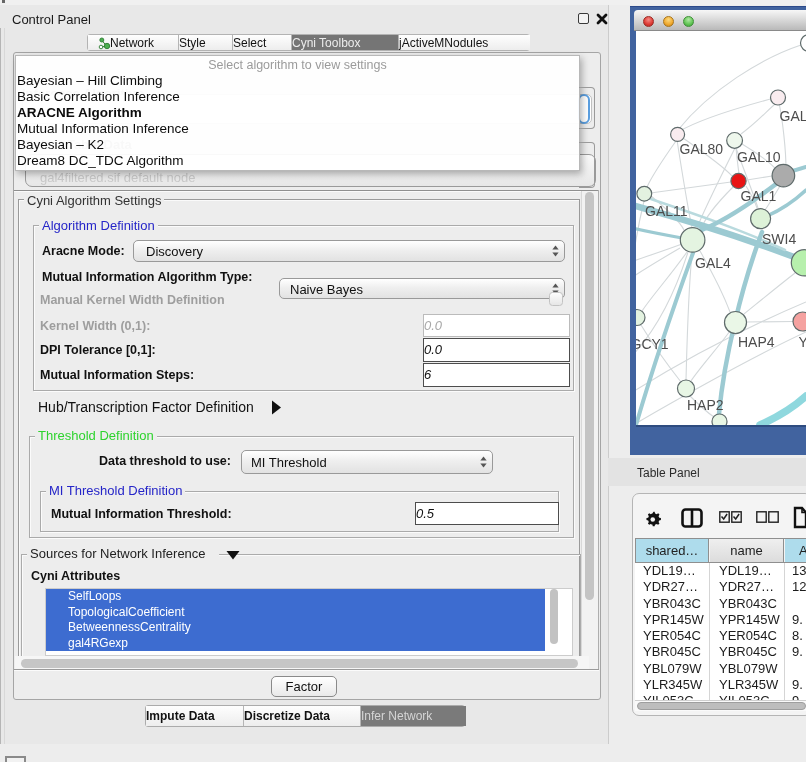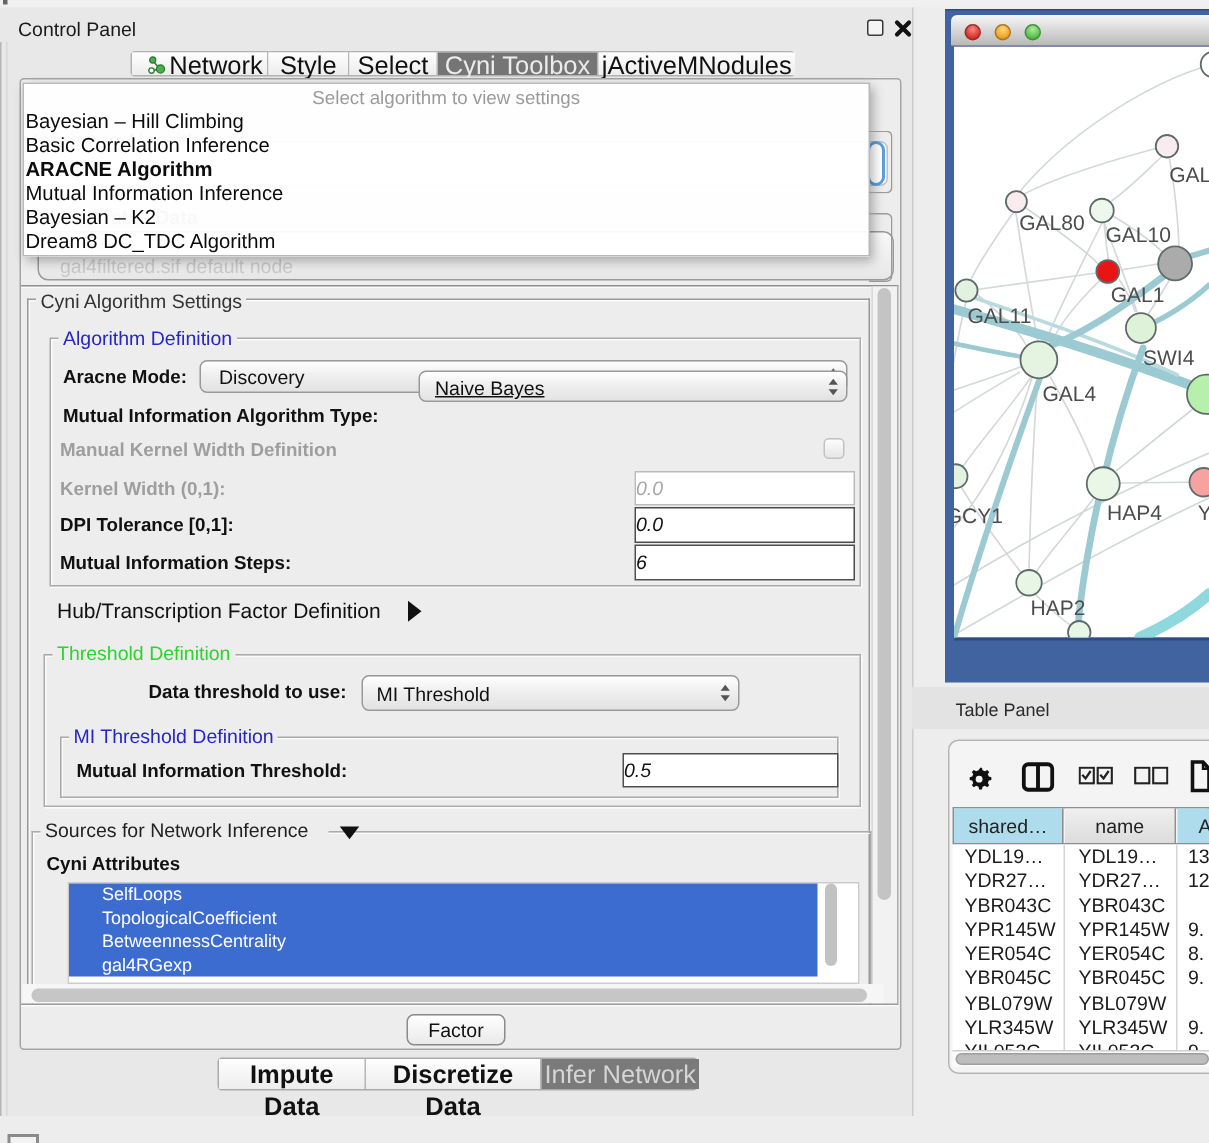--- a/index.html
+++ b/index.html
@@ -6,21 +6,21 @@
 html,body { width:806px; height:762px; overflow:hidden; }
 body { font-family:"Liberation Sans", sans-serif; background:#ededed; position:relative; }
 .abs { position:absolute; }
 .bold { font-weight:bold; }
 .etch { border:1px solid #aaaaaa; box-shadow:1px 1px 0 #fbfbfb inset, 1px 1px 0 #fbfbfb; }
 .grouptitle { position:absolute; background:#ededed; padding:0 3px; font-size:13px; line-height:13px; }
 .lbl { position:absolute; font-size:12.5px; font-weight:bold; color:#111; }
 .field { position:absolute; background:#ffffff; font-size:13px; padding-right:0; color:#111;font-style:italic; }
 .combo { position:absolute; border:1px solid #999; border-radius:5px; background:linear-gradient(#ffffff,#efefef 45%,#e2e2e2); font-size:13px; color:#111; }
 .combo .ar { position:absolute; right:5px; top:50%; margin-top:-6px; width:7px; height:12px; }
-.tab { position:absolute; top:0; height:100%; background:linear-gradient(#fefefe,#ededed); border-right:1px solid #b5b5b5; text-align:center; font-size:17px; color:#111; line-height:17px; }
+.tab { position:absolute; top:0; height:100%; background:linear-gradient(#fefefe,#ededed); border-right:1px solid #b5b5b5; text-align:left; font-size:12px; color:#111; line-height:17px; }
 </style>
 </head>
 <body>
 
 <div class="abs" style="left:0;top:0;width:806px;height:5px;background:#f0f0f0;"></div>
 <div class="abs" style="left:2px;top:0;width:3px;height:3px;background:#666;"></div>
 
 <div class="abs" style="left:0;top:5px;width:609px;height:739px;background:#e8e8e8;border-right:1px solid #cccccc;"></div>
 
 <div class="abs" style="left:0;top:28px;width:1px;height:716px;background:#b5b5b5;"></div>
@@ -86,21 +86,21 @@
 <div class="grouptitle" style="left:39px;top:219px;color:#2525c8;">Algorithm Definition</div>
 
 <div class="lbl" style="left:42px;top:244px;">Aracne Mode:</div>
 <div class="combo" style="left:133px;top:240px;width:432px;height:22px;line-height:22px;"><span style="margin-left:12px;">Discovery</span>
   <svg class="ar" viewBox="0 0 9 14">
       <path d="M4.5 0 L8.5 5 H0.5 Z" fill="#555"></path>
       <path d="M4.5 14 L8.5 9 H0.5 Z" fill="#555"></path>
     </svg></div>
 
 <div class="lbl" style="left:42px;top:270px;">Mutual Information Algorithm Type:</div>
-<div class="combo" style="left:279px;top:247px;width:286px;height:21px;line-height:21px;text-decoration:underline;"><span style="margin-left:10px;">Naive Bayes</span>
+<div class="combo" style="left:279px;top:278px;width:286px;height:21px;line-height:21px;"><span style="margin-left:10px;">Naive Bayes</span>
   <svg class="ar" viewBox="0 0 9 14">
       <path d="M4.5 0 L8.5 5 H0.5 Z" fill="#555"></path>
       <path d="M4.5 14 L8.5 9 H0.5 Z" fill="#555"></path>
     </svg></div>
 
 <div class="lbl" style="left:40px;top:293px;color:#9e9e9e;">Manual Kernel Width Definition</div>
 <div class="abs" style="left:549px;top:292px;width:14px;height:14px;border:1px solid #c2c2c2;border-radius:3.5px;background:linear-gradient(#fdfdfd,#e6e6e6);"></div>
 
 <div class="lbl" style="left:40px;top:319px;color:#9e9e9e;">Kernel Width (0,1):</div>
 <div class="field" style="left:423px;top:314px;width:147px;height:23px;line-height:21px;border:1px solid #bbbbbb;color:#a8a8a8;">0.0</div>

